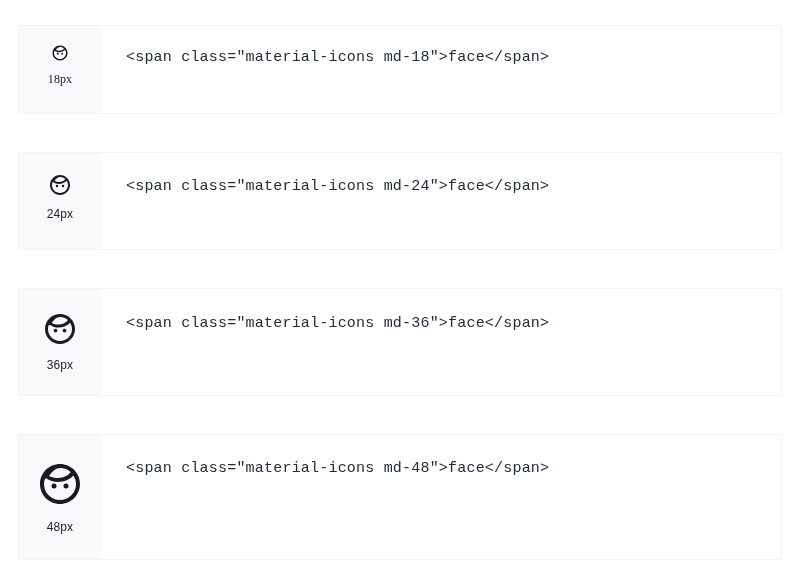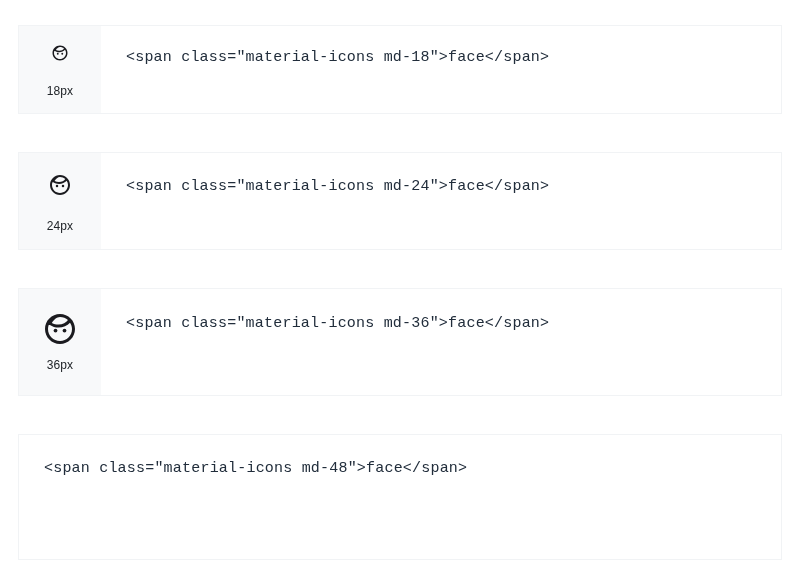--- a/index.html
+++ b/index.html
@@ -90,39 +90,39 @@
     <div class="icon-cell" style="padding-top: 18px;">
       <div class="icon-holder" style="height: 18px;">
           <svg class="face-icon" width="18" height="18" viewBox="0 0 24 24">
             <g fill="#1b1b1f">
               <path d="M12 2C6.48 2 2 6.48 2 12s4.48 10 10 10 10-4.48 10-10S17.52 2 12 2zm0 2c2.03 0 3.89.76 5.31 2.01C16.16 7.84 13.78 9 11 9c-1.61 0-3.11-.39-4.44-1.06C7.84 5.97 9.78 4 12 4zM5.27 9.27C6.91 10.34 8.88 11 11 11c3.13 0 5.89-1.28 7.66-3.22C19.5 9.07 20 10.47 20 12c0 4.41-3.59 8-8 8s-8-3.59-8-8c0-.94.16-1.84.46-2.68z" fill-rule="evenodd"></path>
               <circle cx="9" cy="13" r="1.25"></circle>
               <circle cx="15" cy="13" r="1.25"></circle>
             </g>
           </svg>
         </div>
-      <div class="size-label" style="margin-top: 22px;">18px</div>
+      <div class="size-label" style="margin-top: 10px; font-family: Liberation Serif, serif;">18px</div>
     </div>
     <div class="code-cell" style="padding-top: 22px;">
       <code class="code-text">&lt;span class="material-icons md-18"&gt;face&lt;/span&gt;</code>
     </div>
   </div>
 <div class="card-gap"></div>
   <div class="example-card" style="height: 98px;">
     <div class="icon-cell" style="padding-top: 20px;">
       <div class="icon-holder" style="height: 24px;">
           <svg class="face-icon" width="24" height="24" viewBox="0 0 24 24">
             <g fill="#1b1b1f">
               <path d="M12 2C6.48 2 2 6.48 2 12s4.48 10 10 10 10-4.48 10-10S17.52 2 12 2zm0 2c2.03 0 3.89.76 5.31 2.01C16.16 7.84 13.78 9 11 9c-1.61 0-3.11-.39-4.44-1.06C7.84 5.97 9.78 4 12 4zM5.27 9.27C6.91 10.34 8.88 11 11 11c3.13 0 5.89-1.28 7.66-3.22C19.5 9.07 20 10.47 20 12c0 4.41-3.59 8-8 8s-8-3.59-8-8c0-.94.16-1.84.46-2.68z" fill-rule="evenodd"></path>
               <circle cx="9" cy="13" r="1.25"></circle>
               <circle cx="15" cy="13" r="1.25"></circle>
             </g>
           </svg>
         </div>
-      <div class="size-label" style="margin-top: 22px;">24px</div>
+      <div class="size-label" style="margin-top: 10px;">24px</div>
     </div>
     <div class="code-cell" style="padding-top: 24px;">
       <code class="code-text">&lt;span class="material-icons md-24"&gt;face&lt;/span&gt;</code>
     </div>
   </div>
 <div class="card-gap"></div>
   <div class="example-card" style="height: 108px;">
     <div class="icon-cell" style="padding-top: 22px;">
       <div class="icon-holder" style="height: 36px;">
           <svg class="face-icon" width="36" height="36" viewBox="0 0 24 24">
@@ -134,17 +134,29 @@
           </svg>
         </div>
       <div class="size-label" style="margin-top: 11px; text-align: right;">36px</div>
     </div>
     <div class="code-cell" style="padding-top: 25px;">
       <code class="code-text">&lt;span class="material-icons md-36"&gt;face&lt;/span&gt;</code>
     </div>
   </div>
 <div class="card-gap"></div>
   <div class="example-card" style="height: 126px;">
+    <div class="icon-cell" style="padding-top: 25px;">
+      <div class="icon-holder" style="height: 48px;">
+          <svg class="face-icon" width="48" height="48" viewBox="0 0 24 24">
+            <g fill="#1b1b1f">
+              <path d="M12 2C6.48 2 2 6.48 2 12s4.48 10 10 10 10-4.48 10-10S17.52 2 12 2zm0 2c2.03 0 3.89.76 5.31 2.01C16.16 7.84 13.78 9 11 9c-1.61 0-3.11-.39-4.44-1.06C7.84 5.97 9.78 4 12 4zM5.27 9.27C6.91 10.34 8.88 11 11 11c3.13 0 5.89-1.28 7.66-3.22C19.5 9.07 20 10.47 20 12c0 4.41-3.59 8-8 8s-8-3.59-8-8c0-.94.16-1.84.46-2.68z" fill-rule="evenodd"></path>
+              <circle cx="9" cy="13" r="1.25"></circle>
+              <circle cx="15" cy="13" r="1.25"></circle>
+            </g>
+          </svg>
+        </div>
+      <div class="size-label" style="margin-top: 12px;">48px</div>
+    </div>
     <div class="code-cell" style="padding-top: 24px;">
       <code class="code-text">&lt;span class="material-icons md-48"&gt;face&lt;/span&gt;</code>
     </div>
   </div>
 </div>
 
 </body></html>

